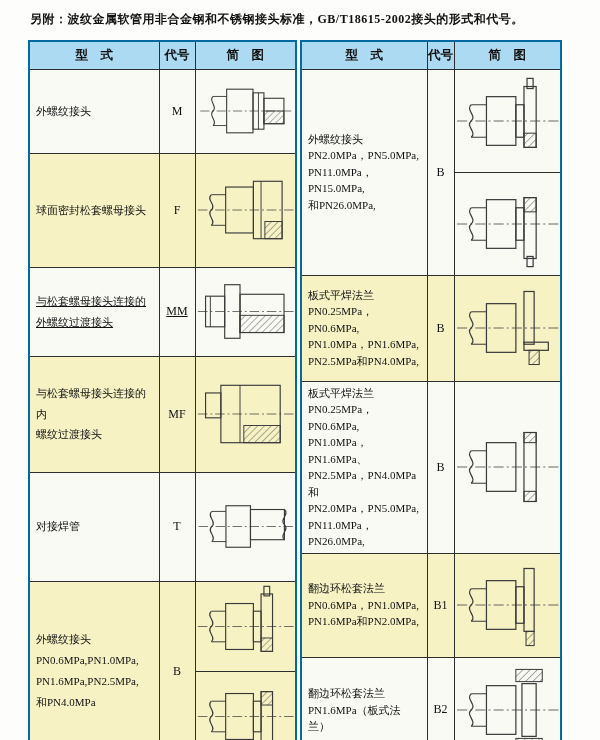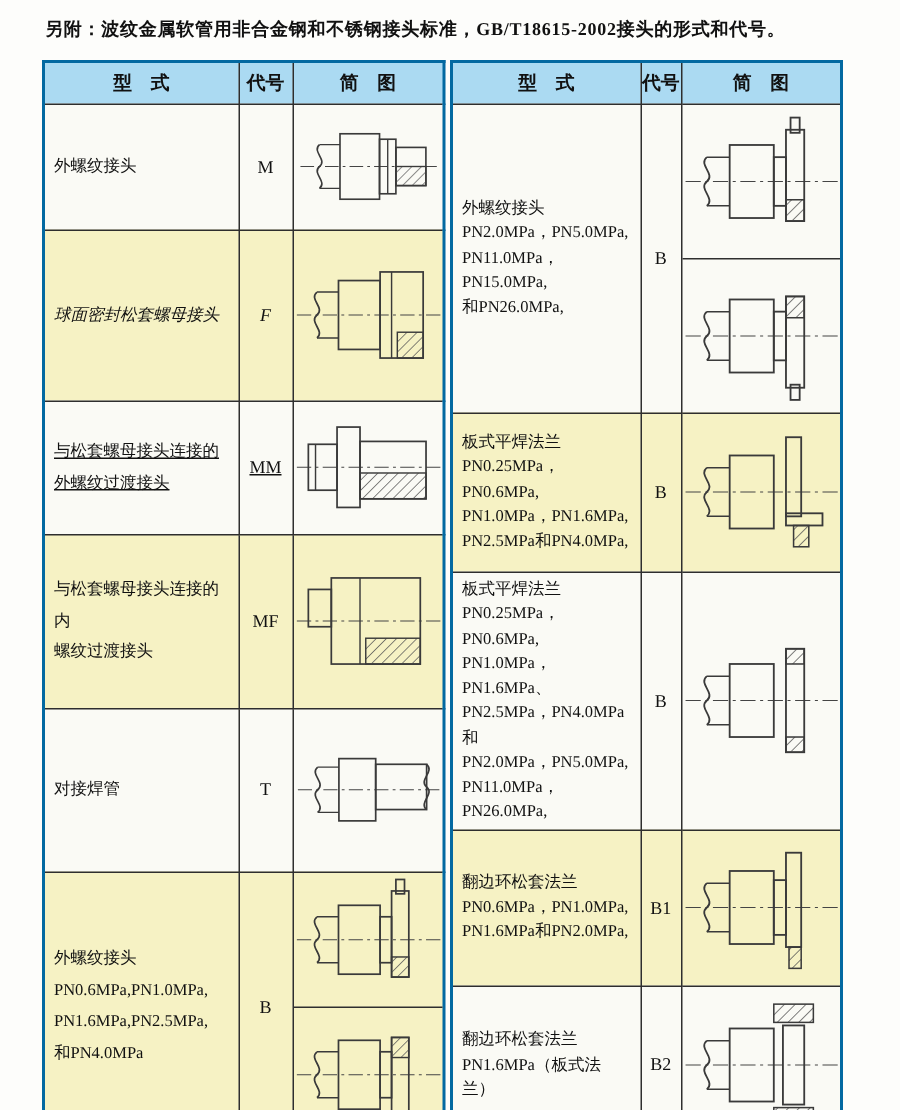--- a/index.html
+++ b/index.html
@@ -85,21 +85,21 @@
                 <line x1="16" y1="28" x2="31" y2="28" stroke="var(--stroke)" stroke-width="1"></line>
                 <line x1="16" y1="60" x2="31" y2="60" stroke="var(--stroke)" stroke-width="1"></line>
                 <rect x="31" y="20" width="29" height="48" fill="none" stroke="var(--stroke)" stroke-width="1.2"></rect>
                 <rect x="60" y="24" width="12" height="40" fill="none" stroke="var(--stroke)" stroke-width="1.2"></rect>
                 <line x1="66" y1="24" x2="66" y2="64" stroke="var(--stroke)" stroke-width="1"></line>
                 <rect x="72" y="30" width="22" height="28" fill="none" stroke="var(--stroke)" stroke-width="1.2"></rect>
                 <rect x="72" y="44" width="22" height="14" fill="url(#hch)" stroke="var(--stroke)" stroke-width="1"></rect>
               </svg>
             </td>
           </tr>
-          <tr class="hl" style="height: 114px; font-style: italic;">
+          <tr class="hl" style="height: 114px;">
             <td class="type-cell loose">球面密封松套螺母接头</td>
             <td class="code-cell">F</td>
             <td class="diagram-cell">
               <svg viewBox="0 0 104 88" preserveAspectRatio="xMidYMid meet" style="height: 90px;">
                 <defs>
                   <pattern id="hch" width="5" height="5" patternUnits="userSpaceOnUse" patternTransform="rotate(45)">
                     <line x1="0" y1="0" x2="0" y2="5" stroke="#555" stroke-width="1"></line>
                   </pattern>
                 </defs>
                 <line x1="2" y1="44" x2="102" y2="44" stroke="#444" stroke-width="0.8" stroke-dasharray="10 3 2 3"></line>

